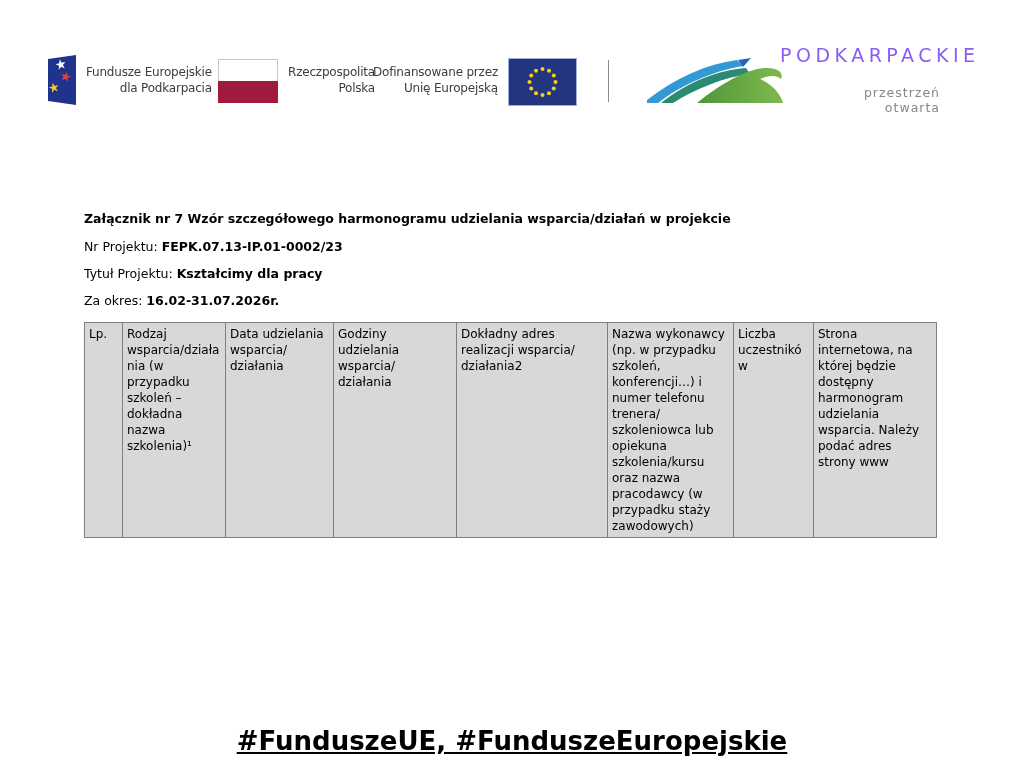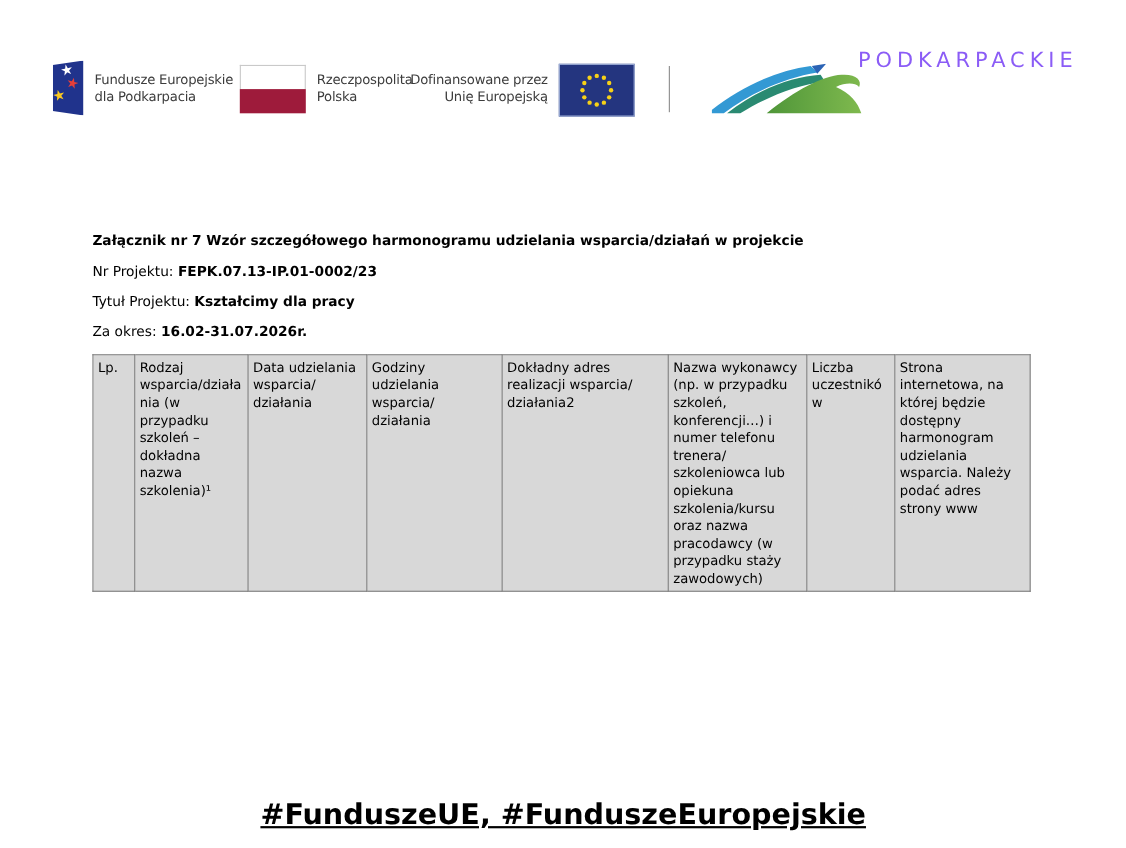--- a/index.html
+++ b/index.html
@@ -21,21 +21,21 @@
   
   .logobar{position:absolute;left:0;top:0;width:1024px;height:130px;}
   .fe-flag{position:absolute;left:48px;top:55px;width:28px;height:50px;
     background:var(--fe-navy);
     clip-path:polygon(0 8%,100% 0%,100% 100%,0 92%);}
   .fe-flag .star{position:absolute;font-size:13px;line-height:13px;}
   .star-white{color:#ffffff;left:7px;top:3px;transform:rotate(-12deg);}
   .star-red{color:#e63f39;left:12px;top:15px;transform:rotate(14deg);}
   .star-yellow{color:#f9c823;left:0px;top:26px;transform:rotate(-14deg);}
   .logo-text{position:absolute;font-size:12px;line-height:16px;color:#3c3c3c;
-    font-weight:500;letter-spacing:-0.2px;}
+    font-weight:500;letter-spacing:-0.2px;text-align:right;}
   .fe-text{left:86px;top:64px;}
   .pl-flag{position:absolute;left:218px;top:59px;width:60px;height:44px;}
   .pl-flag .white{height:50%;background:#ffffff;border:1px solid #c9c9c9;border-bottom:none;}
   .pl-flag .red{height:50%;background:var(--poland-red);}
   .pl-text{left:288px;top:64px;}
   .eu-text{left:368px;top:64px;width:130px;text-align:right;}
   .eu-flag{position:absolute;left:508px;top:58px;width:69px;height:48px;
     background:var(--eu-blue);border:1px solid #9fb0d8;}
   .sep{position:absolute;left:608px;top:60px;width:1px;height:42px;background:#8a8a8a;}
   .pk-waves{position:absolute;left:647px;top:58px;width:140px;height:46px;}
@@ -122,20 +122,21 @@
             <stop offset="1" stop-color="#7fb94e"></stop>
           </linearGradient>
         </defs>
         <path d="M0,42 C28,20 60,6 90,2 L96,8 C66,13 34,27 11,45 L0,45 Z" fill="#3399d4"></path>
         <path d="M91,2 L104,0 L96,9 Z" fill="#2b63b5"></path>
         <path d="M14,45 C42,23 72,12 99,10 L103,16 C77,19 48,31 26,45 Z" fill="#2a8a72"></path>
         <path d="M50,45 C76,24 101,11 118,10 C131,9 137,15 134,21 C130,17 122,17 113,21 C126,27 133,35 136,45 Z" fill="url(#gr)"></path>
       </svg>
     </div>
     <div class="pk-word">PODKARPACKIE</div>
+    <div class="pk-tag">przestrzeń otwarta</div>
   </div>
 
   <div class="docbody">
     <p class="docline title-line">Załącznik nr 7 Wzór szczegółowego harmonogramu udzielania wsparcia/działań w projekcie</p>
 
     <p class="docline">
       <span>Nr Projektu:</span>
       <span class="b">FEPK.07.13-IP.01-0002/23</span>
     </p>
     <p class="docline">

